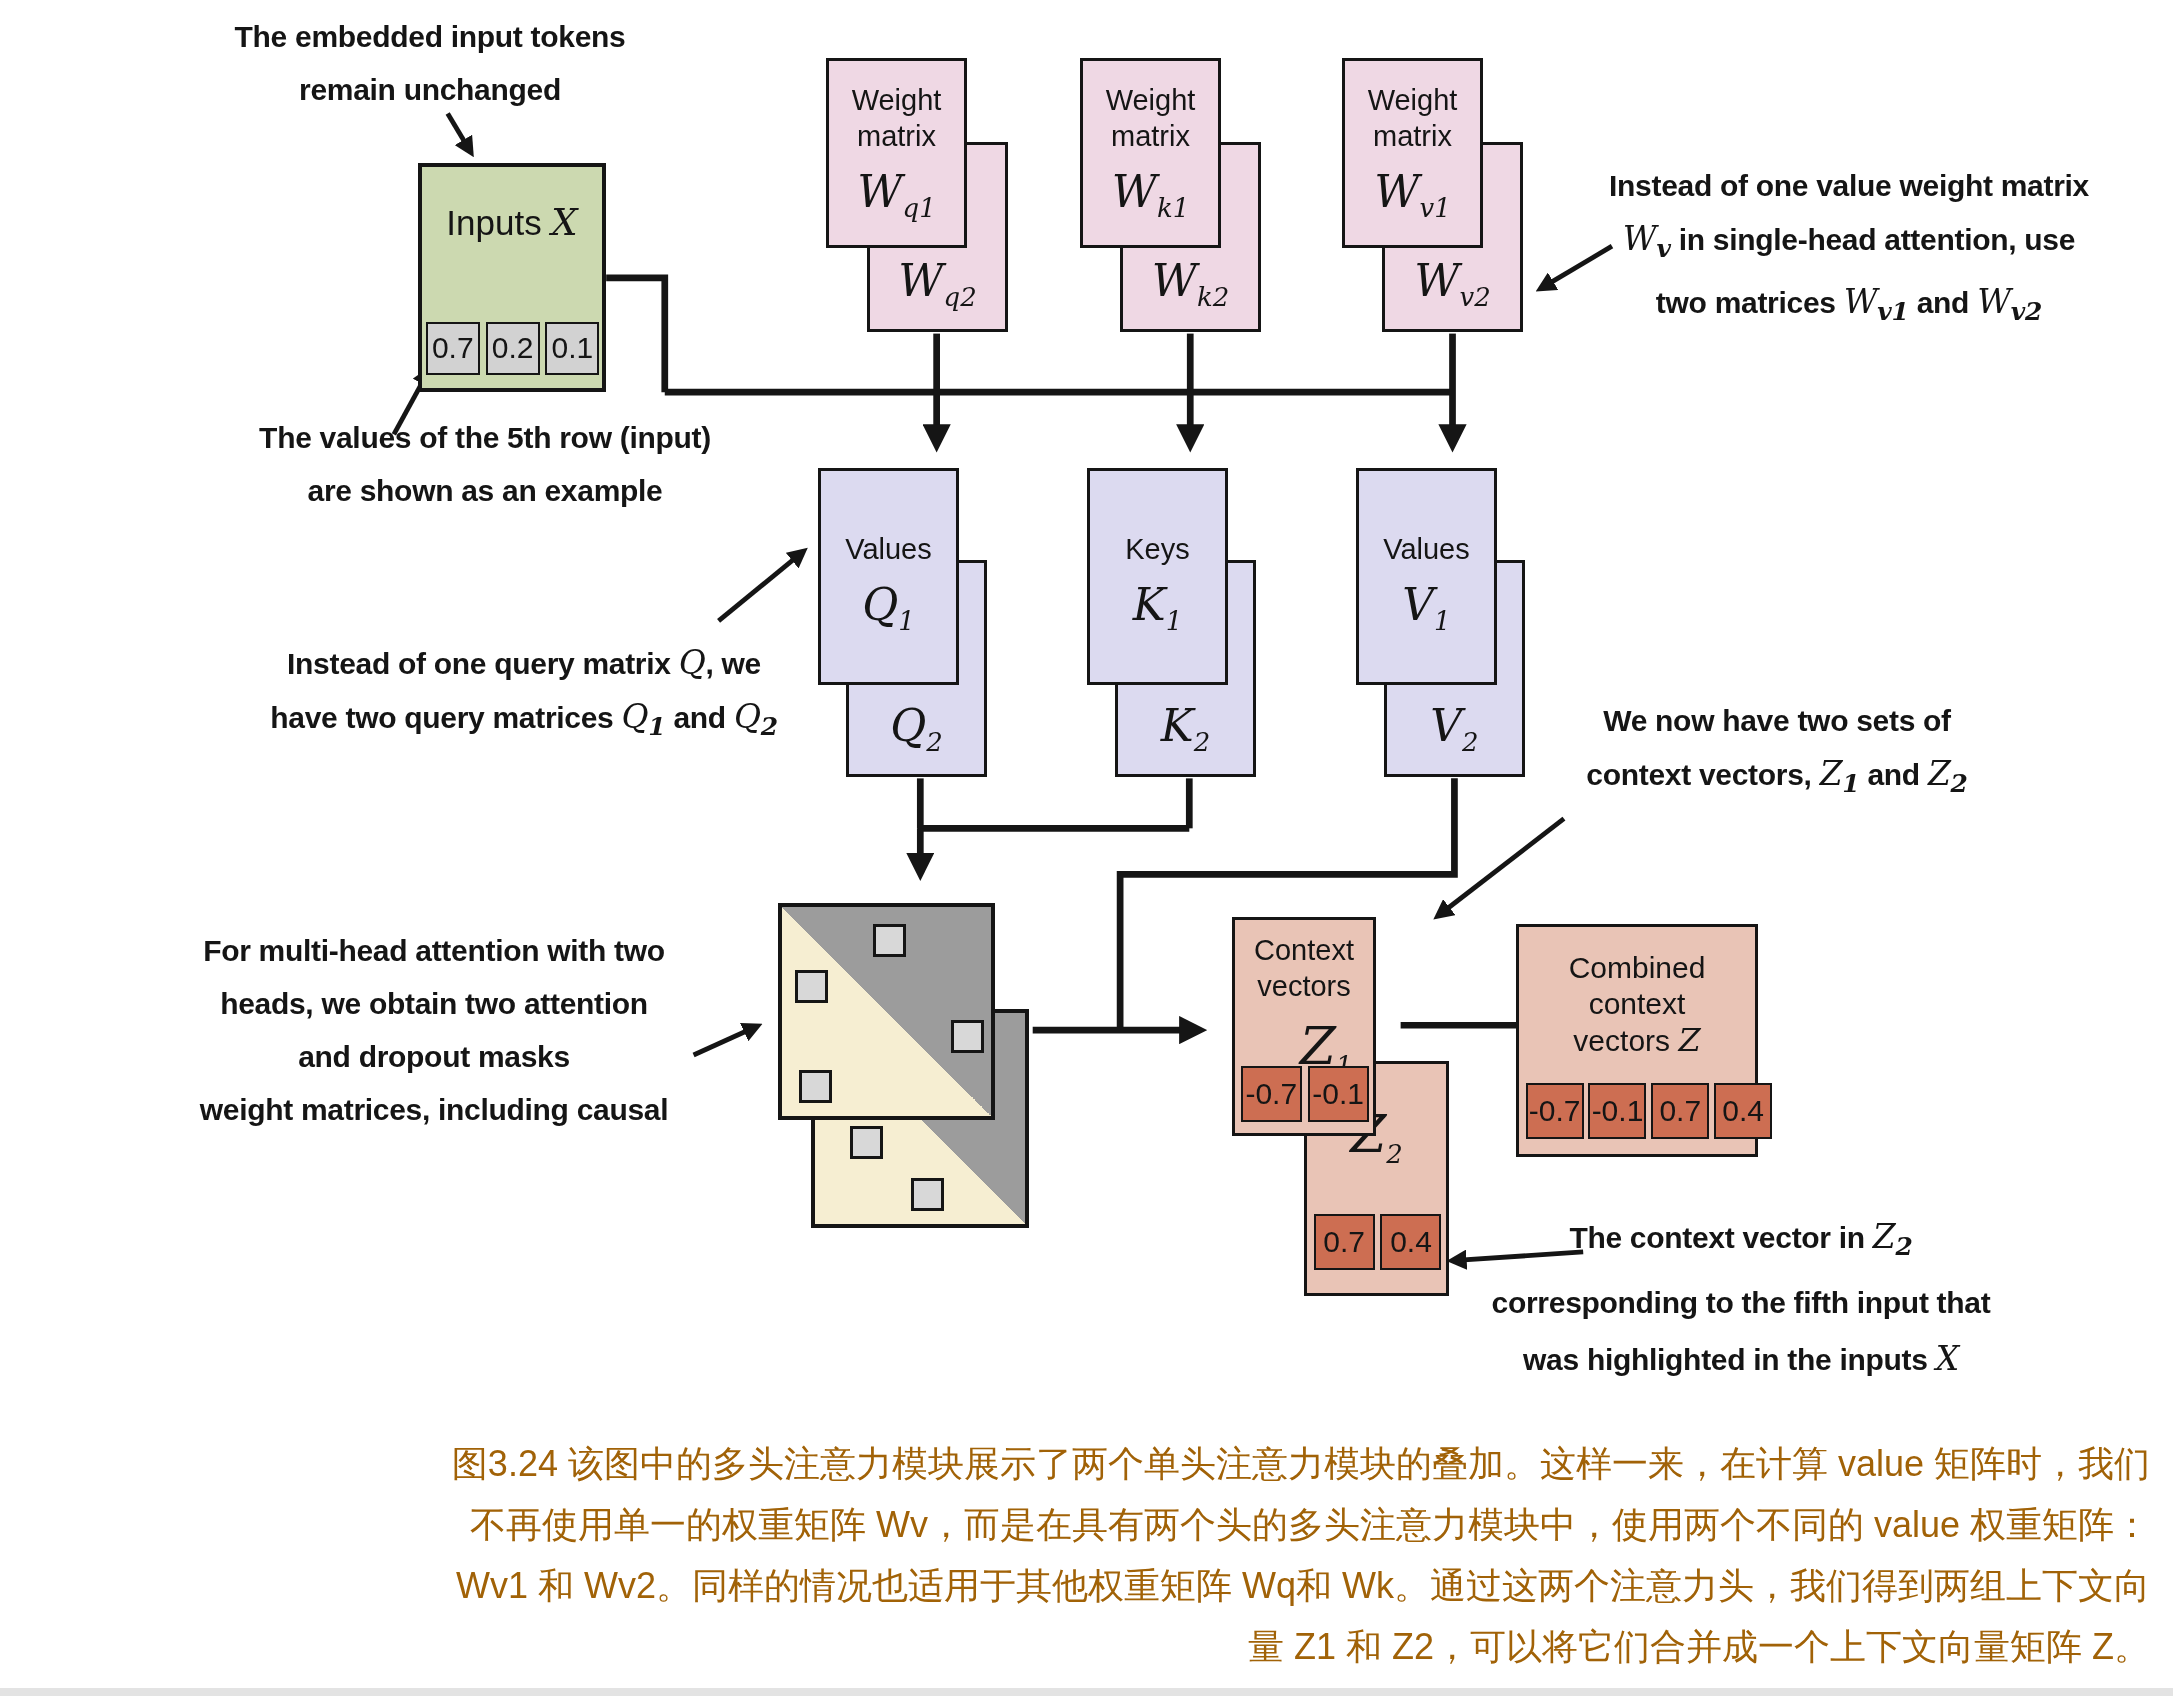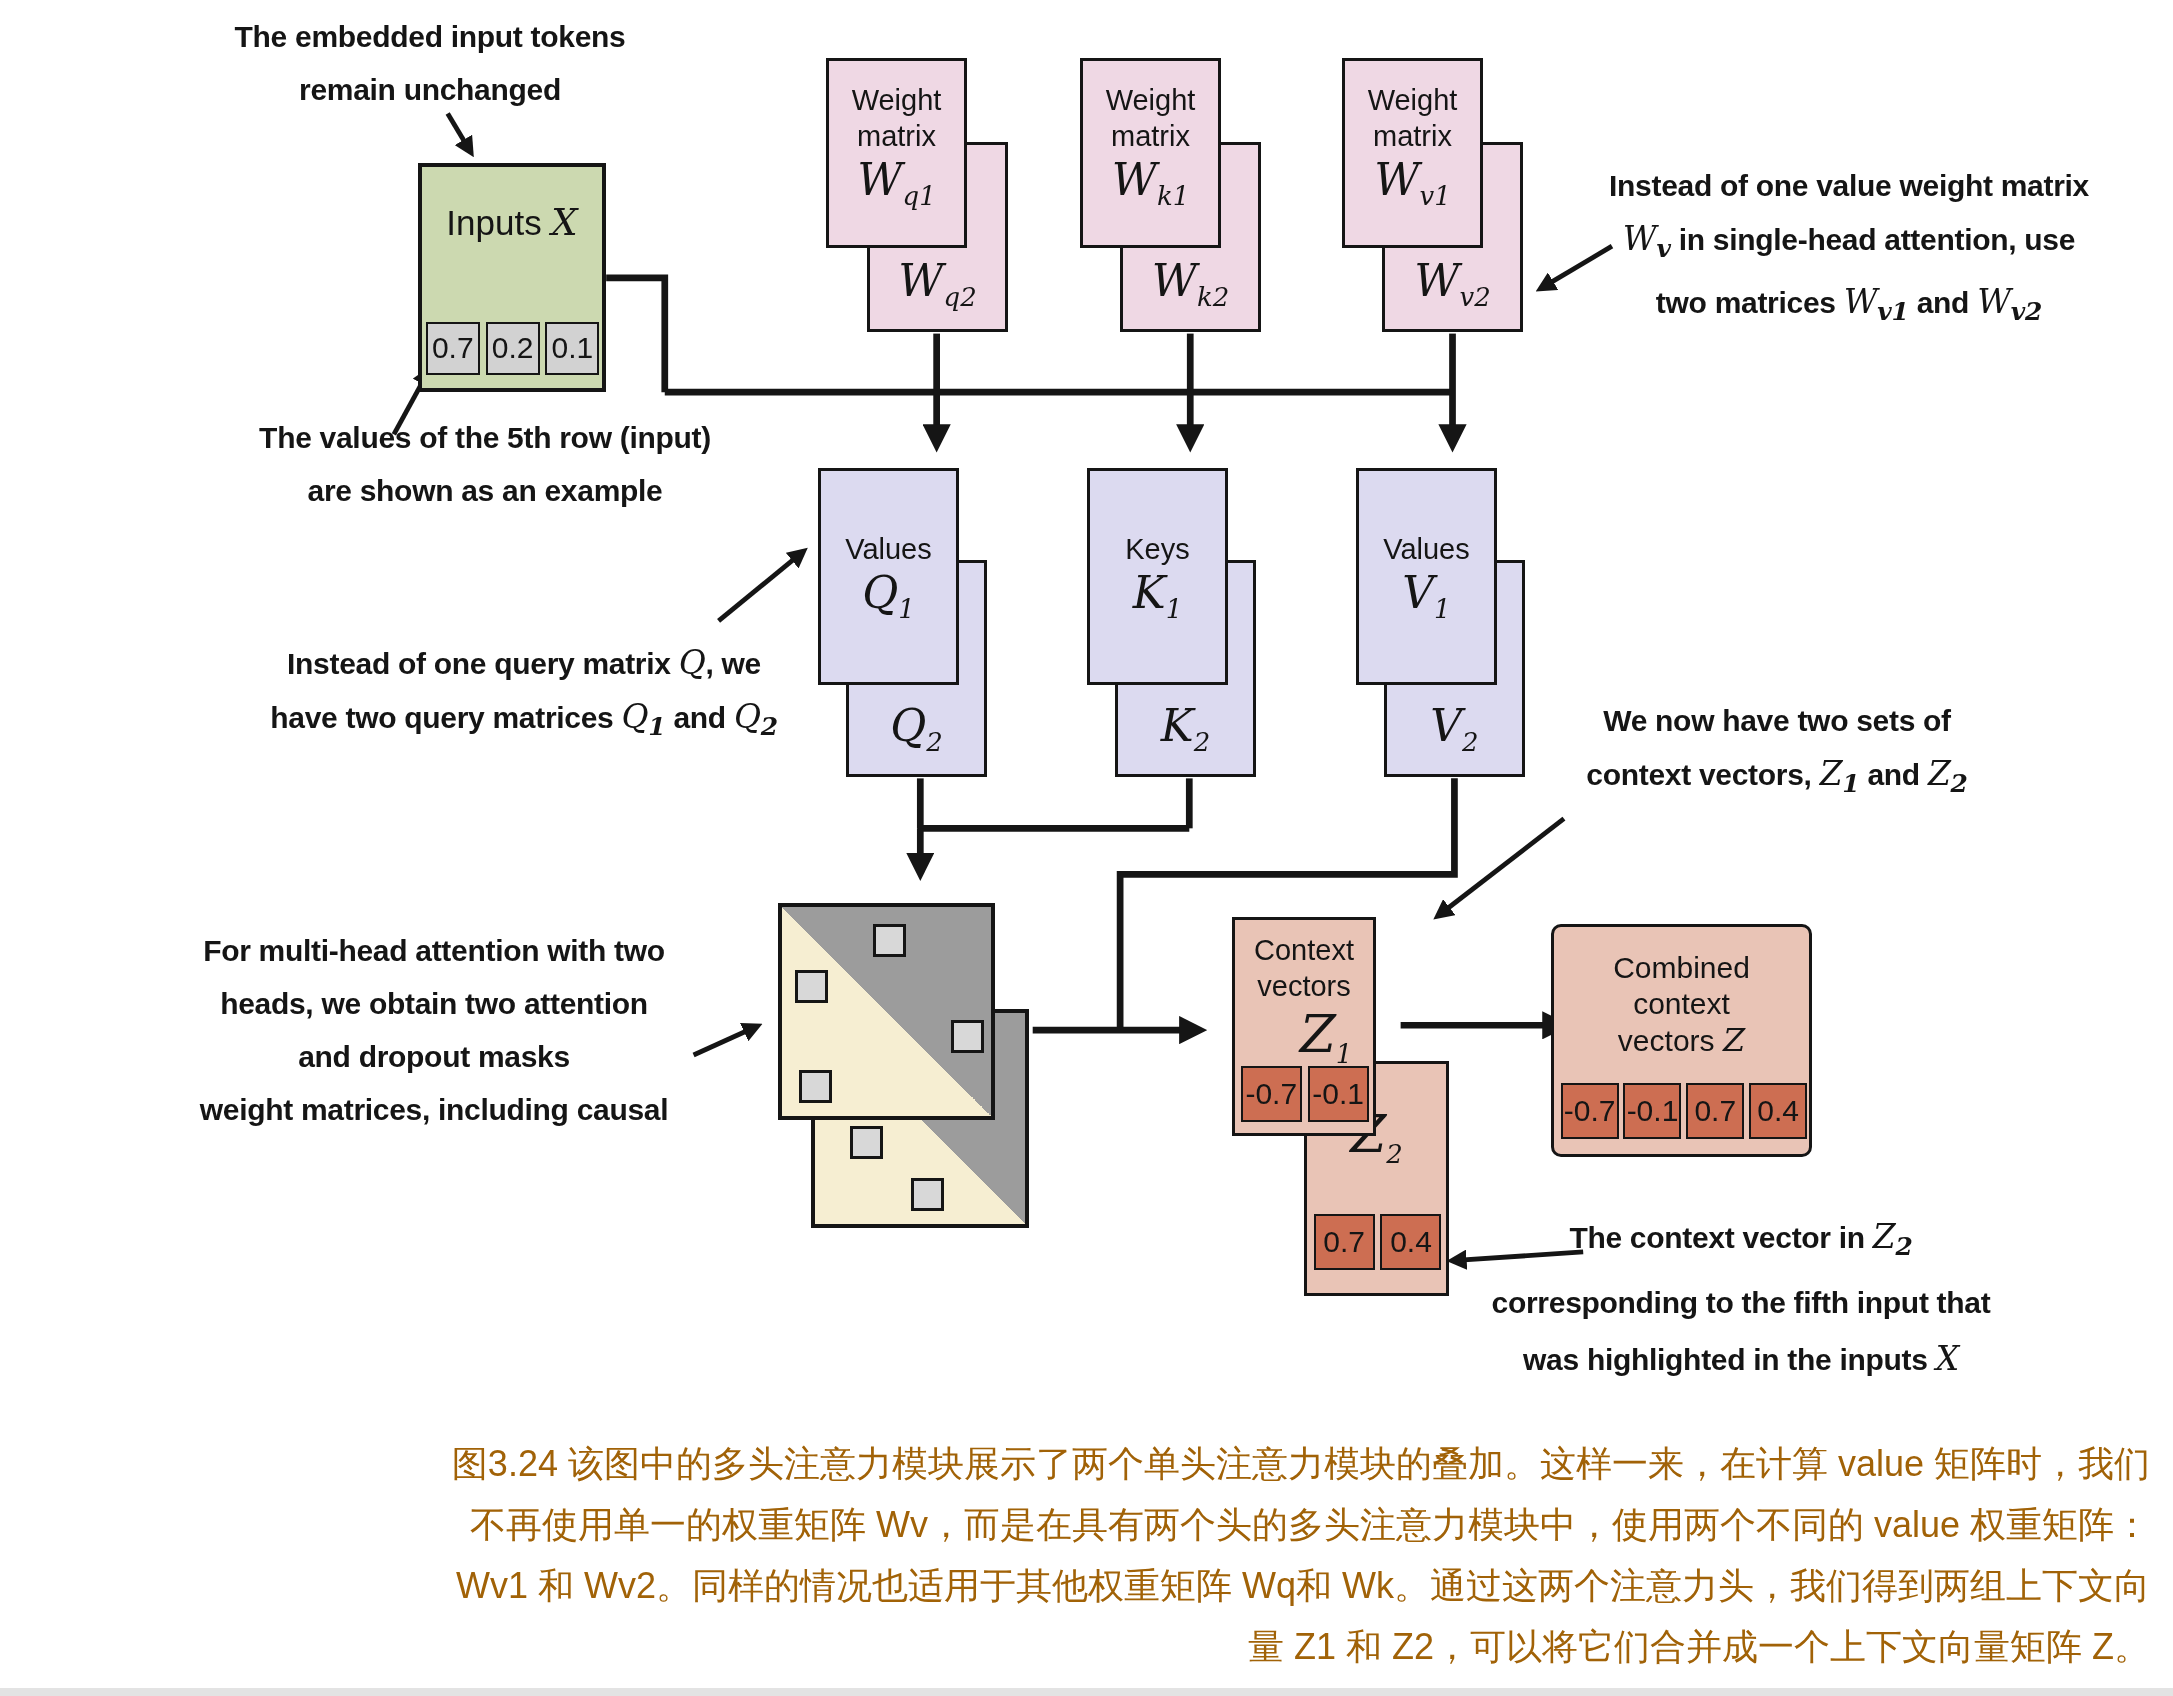--- a/index.html
+++ b/index.html
@@ -12,21 +12,21 @@
   .ann .mi{font-size:33px;}
   .ann sub, .bigvar sub{font-style:italic;font-family:"DejaVu Serif", serif;}
   .box{position:absolute;box-sizing:border-box;border:3.8px solid #151515;}
   .back{z-index:2;}
   .front{z-index:3;}
   .wbox{background:#efd8e4;}
   .qkvbox{background:#dcdaf0;}
   .inputs{background:#ccd9b0;border-width:4.8px;z-index:3;}
   .zbox{background:#e9c4b6;}
   .boxtitle{font-size:29px;line-height:36px;text-align:center;}
-  .bigvar{font-family:"DejaVu Serif", serif;font-style:italic;font-size:44px;text-align:center;}
+  .bigvar{font-family:"DejaVu Serif", serif;font-style:italic;font-size:44px;text-align:center;margin-top:12px;}
   .bigvar sub{font-size:26px;}
   .backlabel{position:absolute;bottom:17.3px;left:0;right:0;text-align:center;}
   .cellrow{position:absolute;display:flex;gap:5.8px;z-index:4;}
   .cell{box-sizing:border-box;border:2.9px solid #151515;display:flex;align-items:center;
         justify-content:center;font-size:30px;}
   .graycell{background:#d2d2d2;width:54px;height:53px;}
   .redcell{background:#cd6e52;width:61px;height:56px;}
   .attn{position:absolute;box-sizing:border-box;border:4.8px solid #151515;
         background:linear-gradient(to bottom left,#9c9c9c 50%,#f6eed2 50%);}
   .dropsq{position:absolute;box-sizing:border-box;width:33px;height:33px;background:#d8d8d8;
@@ -238,21 +238,21 @@
     </div>
     <div class="bigvar" style="font-size:52px;padding-left:44px;">
       <span class="mi">Z</span><sub>1</sub>
     </div>
     <div class="cellrow" style="left:5.8px;bottom:11.5px;">
       <div class="cell redcell">-0.7</div>
       <div class="cell redcell">-0.1</div>
     </div>
   </div>
 
-  <div class="box zbox front" style="left:1551px;top:924px;width:261px;height:233px;border-radius:10px;">
+  <div class="box zbox front" style="left:1516px;top:924px;width:242px;height:233px;">
     <div class="boxtitle" style="margin-top:23px;font-size:30px;">
       <div>Combined</div>
       <div>context</div>
       <div><span>vectors </span><span class="mi" style="font-size:32px;">Z</span></div>
     </div>
     <div class="cellrow" style="left:6.7px;bottom:15.4px;gap:4.8px;">
       <div class="cell redcell" style="width:58px;">-0.7</div>
       <div class="cell redcell" style="width:58px;">-0.1</div>
       <div class="cell redcell" style="width:58px;">0.7</div>
       <div class="cell redcell" style="width:58px;">0.4</div>

